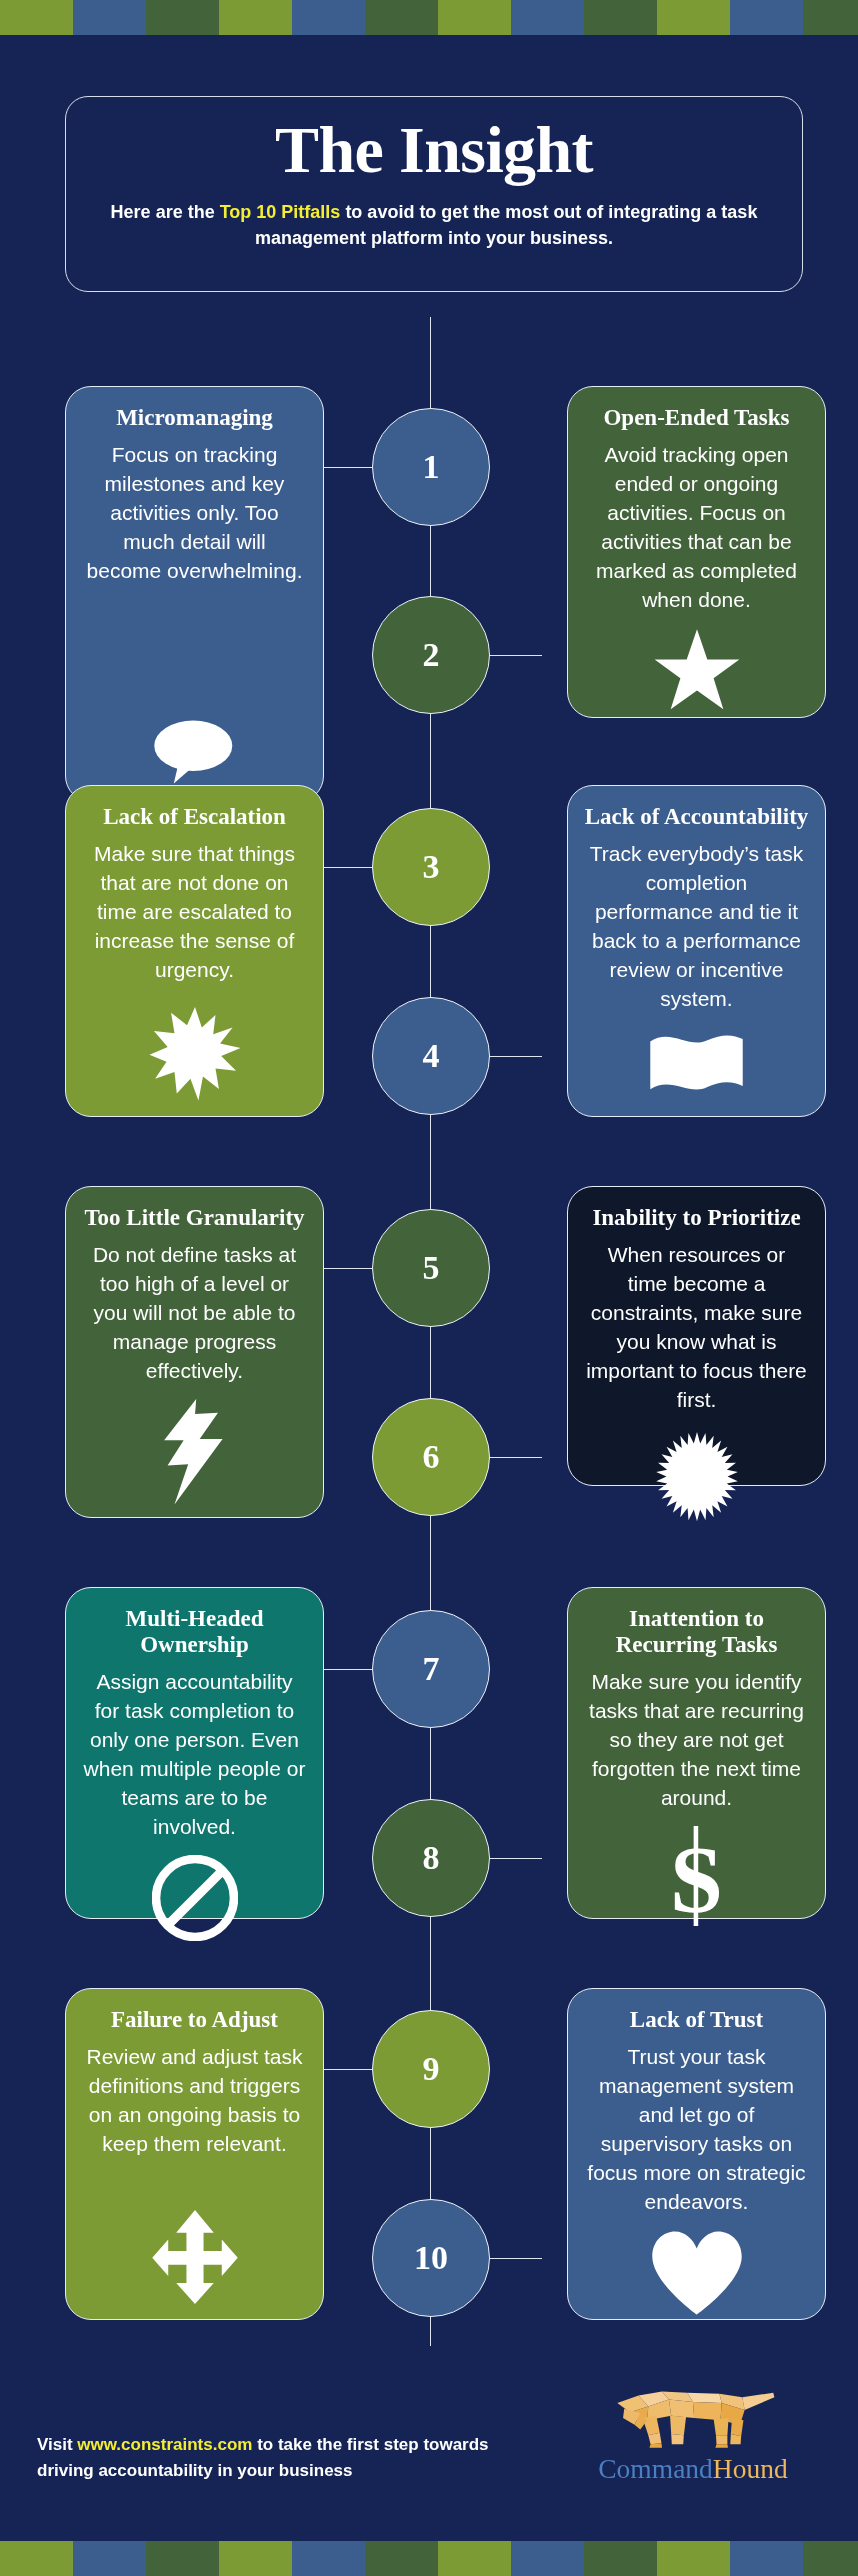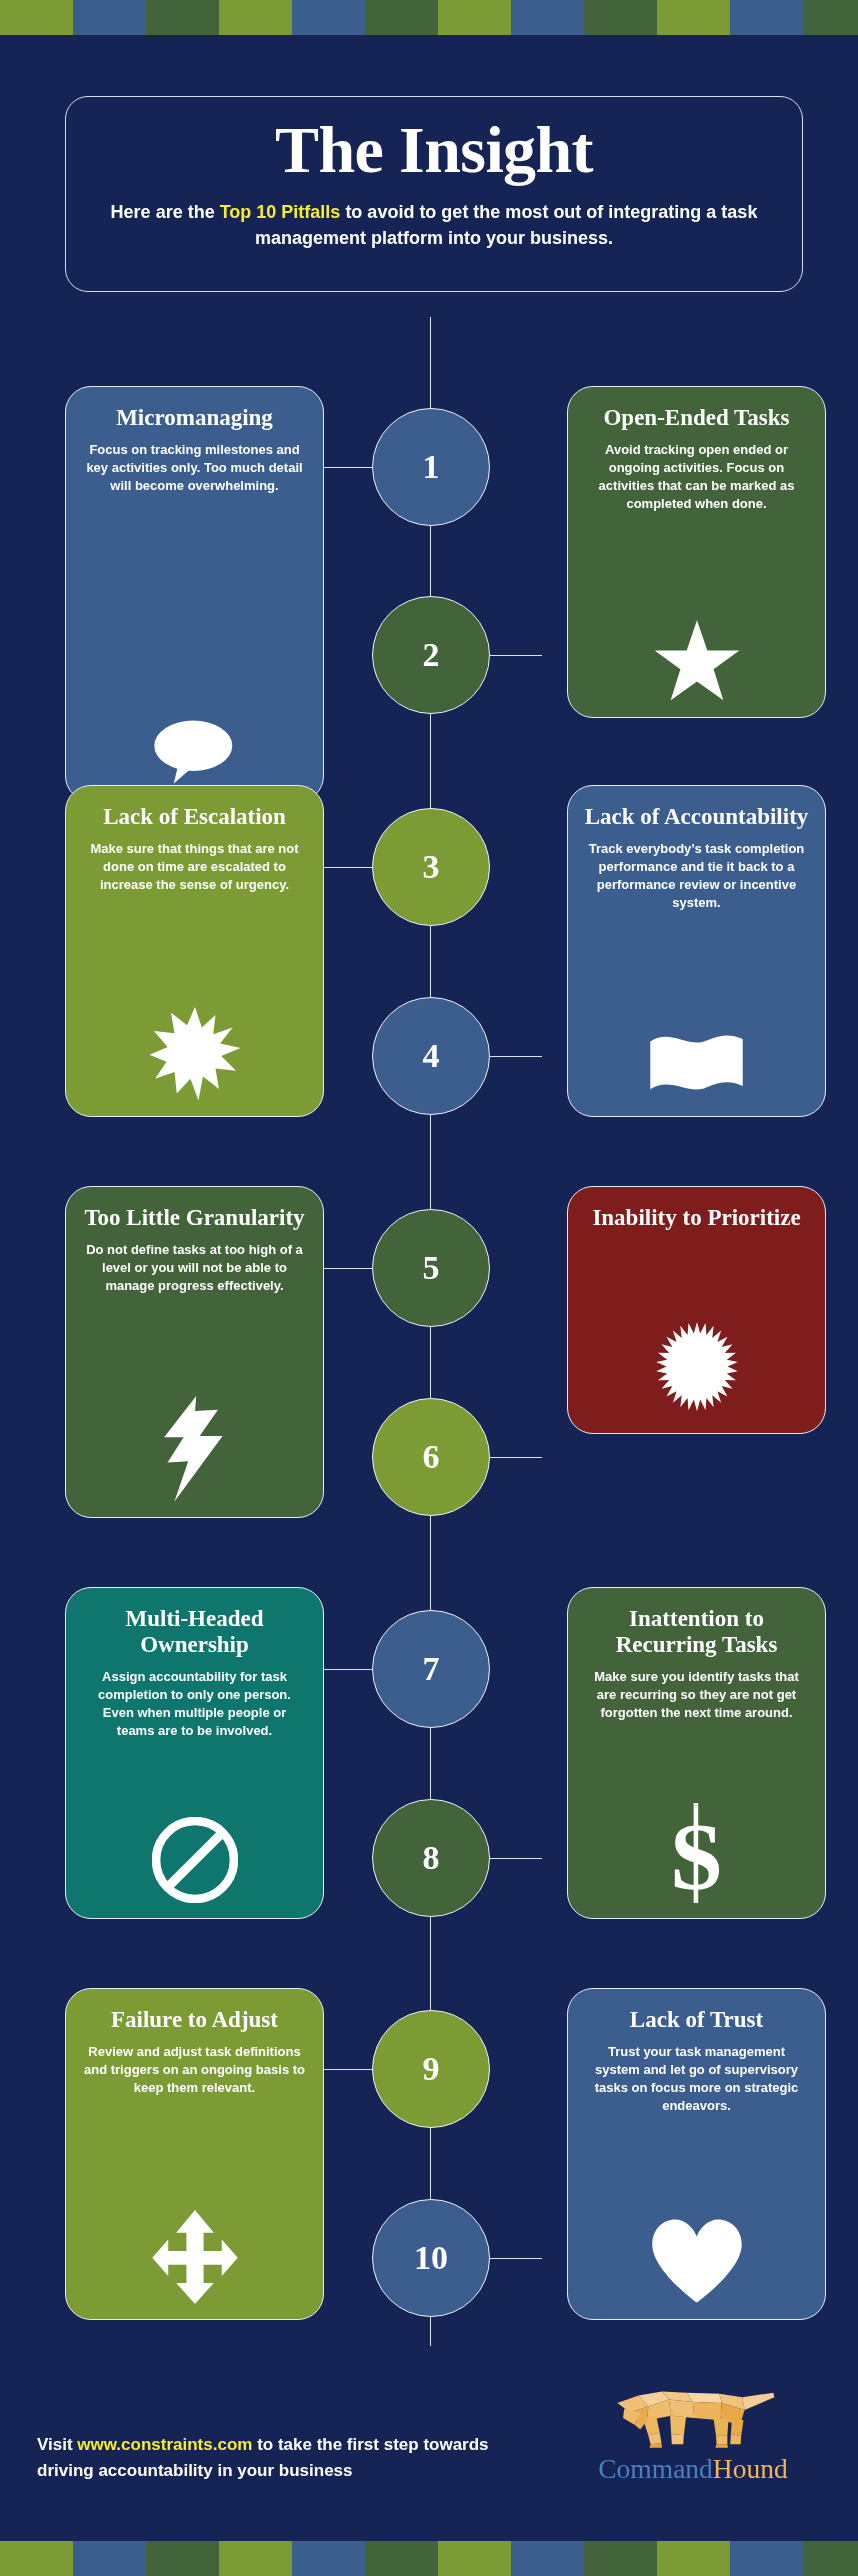--- a/index.html
+++ b/index.html
@@ -104,22 +104,22 @@
 
   .card-title {
     font-family: "Liberation Serif", serif;
     font-weight: bold;
     font-size: 23px;
     line-height: 1.12;
     color: #ffffff;
     margin-bottom: 10.3px;
   }
   .card-body {
-    font-size: 13px;
-    font-weight: bold;
+    font-size: 21px;
+    font-weight: normal;
     line-height: 1.38;
     color: #ffffff;
     padding: 0 2.3px;
   }
   .card-icon {
     margin-top: auto;
     padding-top: 12.6px;
     width: 100%;
     display: flex;
     justify-content: center;
@@ -239,22 +239,23 @@
       <div class="card-title">Too Little Granularity</div>
       <div class="card-body">Do not define tasks at too high of a level or you will not be able to manage progress effectively.</div>
       <div class="card-icon">
         <svg width="63" height="106" viewBox="0 0 110 185">
           <polygon fill="#fff" points="58,0 2,72 36,72 8,116 44,114 20,184 104,70 64,70 96,24 56,26"></polygon>
         </svg>
       </div>
     </div>
     <div class="circle" style="top: 1209px; background: rgb(67, 99, 59);">5</div>
     <div class="connector" style="top: 1268px; left: 324px; width: 49px;"></div>
-    <div class="card right" style="top: 1186px; height: 248px; background: #7f1d1d;">
+    <div class="card right" style="top: 1186px; height: 300px; background: #0f172a;">
       <div class="card-title">Inability to Prioritize</div>
+      <div class="card-body">When resources or time become a constraints, make sure you know what is important to focus there first.</div>
       <div class="card-icon">
         <svg width="92" height="100" viewBox="0 0 160 175">
           <polygon fill="#fff" points="80.0,7.0 85.6,27.3 94.9,8.7 96.5,29.8 109.2,13.7 106.7,34.8 122.2,21.9 115.7,41.9 133.3,32.8 123.2,50.9 142.1,46.0 128.7,61.4 148.2,60.9 132.2,72.9 151.4,76.8 133.4,85.0 151.4,93.2 132.2,97.1 148.2,109.1 128.7,108.6 142.1,124.0 123.2,119.1 133.3,137.2 115.7,128.1 122.2,148.1 106.7,135.2 109.2,156.3 96.5,140.2 94.9,161.3 85.6,142.7 80.0,163.0 74.4,142.7 65.1,161.3 63.5,140.2 50.8,156.3 53.3,135.2 37.8,148.1 44.3,128.1 26.7,137.2 36.8,119.1 17.9,124.0 31.3,108.6 11.8,109.1 27.8,97.1 8.6,93.2 26.6,85.0 8.6,76.8 27.8,72.9 11.8,60.9 31.3,61.4 17.9,46.0 36.8,50.9 26.7,32.8 44.3,41.9 37.8,21.9 53.3,34.8 50.8,13.7 63.5,29.8 65.1,8.7 74.4,27.3"></polygon>
         </svg>
       </div>
     </div>
     <div class="circle" style="top: 1398px; background: rgb(125, 155, 53);">6</div>
     <div class="connector" style="top: 1457px; left: 489px; width: 53px;"></div>
     <div class="card left" style="top: 1587px; height: 332px; background: #0f766e;">
       <div class="card-title">Multi-Headed Ownership</div>

